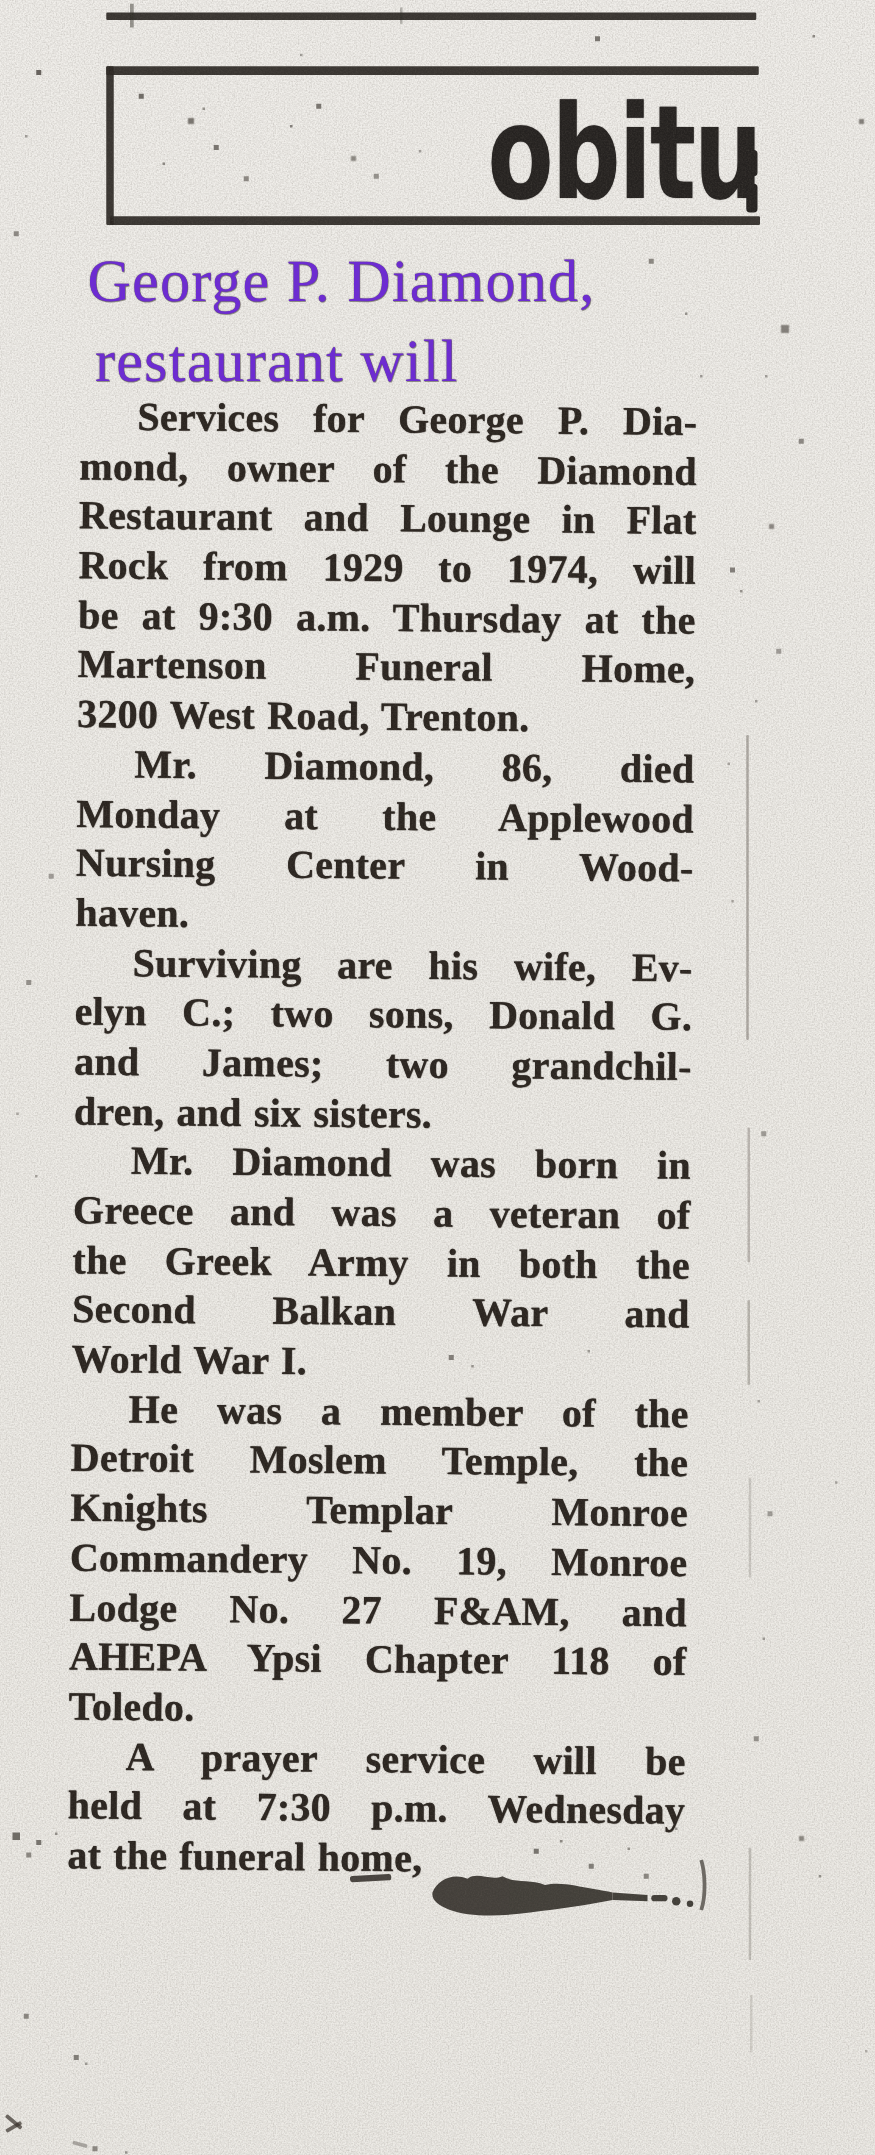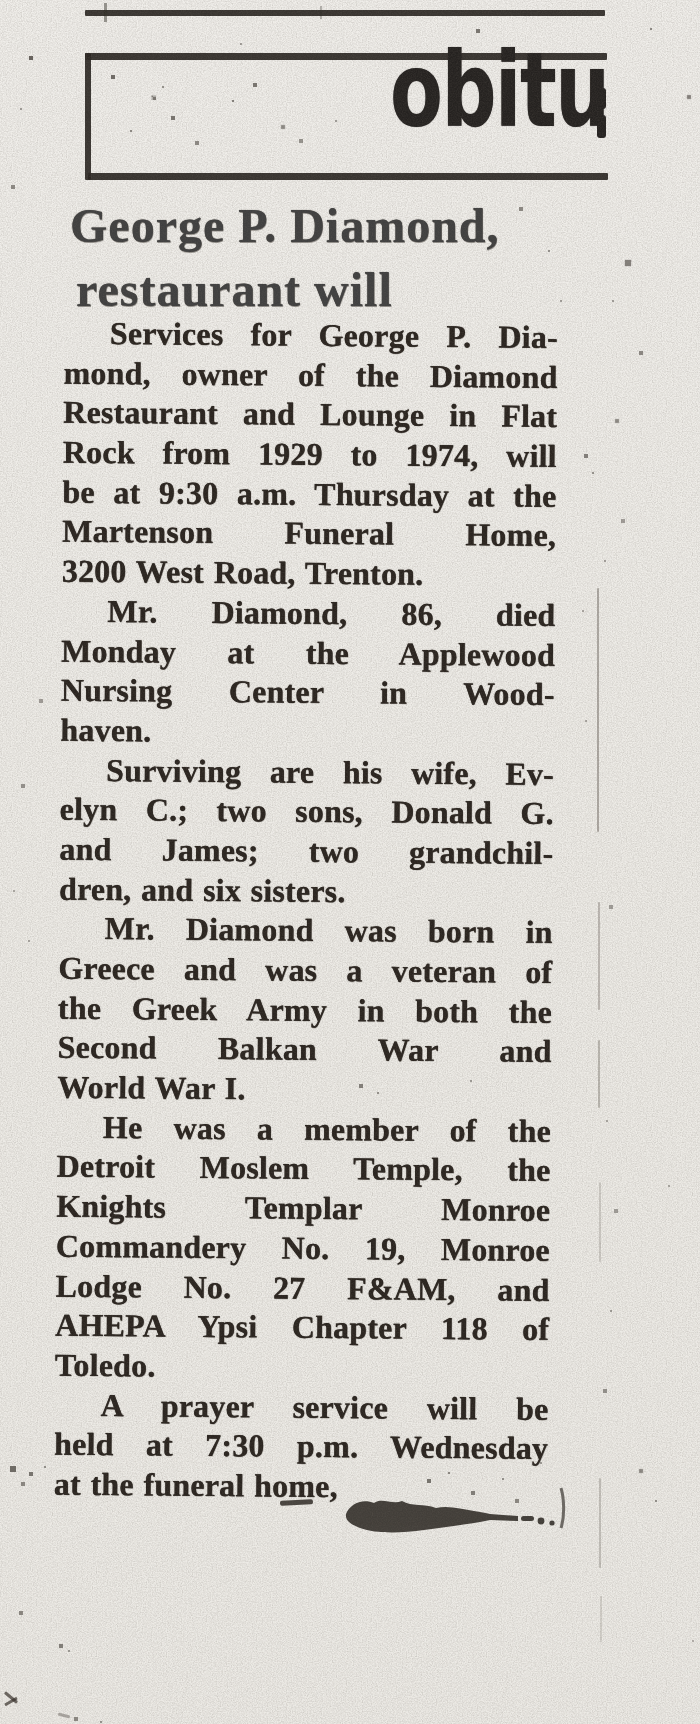--- a/index.html
+++ b/index.html
@@ -14,40 +14,40 @@
   .rule { position: absolute; background: #2b2722; border-radius: 1px; opacity: .93; }
   #rule-top    { left: 85px; top: 10px;  width: 520px; height: 6px; }
   #box-top     { left: 85px; top: 53px;  width: 522px; height: 7px; }
   #box-left    { left: 85px; top: 53px;  width: 6px;   height: 127px; }
   #box-bottom  { left: 88px; top: 173px; width: 520px; height: 7px; }
   .rule-tick   { position: absolute; background: #2b2722; }
   #tick-1 { left: 104px; top: 3px; width: 3px; height: 19px; opacity: .45; }
   #tick-2 { left: 320px; top: 6px; width: 2px; height: 13px; opacity: .3; }
 
   #masthead-clip {
-    position: absolute; left: 85px; top: 44px; width: 522px; height: 136px;
+    position: absolute; left: 85px; top: 76px; width: 522px; height: 136px;
     overflow: hidden;
   }
   #section-title {
     position: absolute; left: 305px; top: -6px;
     font-family: "DejaVu Sans", sans-serif; font-weight: bold;
     font-size: 104px; line-height: 104px; color: #252220;
     transform: scaleX(0.74); transform-origin: left top;
     letter-spacing: -2px; white-space: nowrap;
     text-shadow: 0 0 1px rgba(37,34,32,.8);
   }
   .cut-letter { position: absolute; width: 9px; background: #252220; border-radius: 3px; }
   #cut-a-top    { left: 512px; top: 44px; height: 21px; }
   #cut-a-bottom { left: 512px; top: 71px; height: 23px; }
 
   
   #headline {
     position: absolute; left: 70px; top: 194px; width: 520px;
-    font-weight: bold; font-size: 48px; line-height: 64px;
-    letter-spacing: 1px; color: #404040;
+    font-weight: normal; font-size: 48px; line-height: 64px;
+    letter-spacing: 1px; color: #6d28d9;
     text-shadow: 0 0 1px rgba(38,33,28,.75), 0.5px 0.5px 0 rgba(38,33,28,.4);
     white-space: nowrap;
   }
   #headline .h2 { margin-left: 6px; }
 
   
   #article-body {
     position: absolute; left: 64px; top: 318px; width: 494px;
     font-weight: bold; font-size: 32px; color: #2a241f;
     word-spacing: 1.5px; letter-spacing: .2px;

